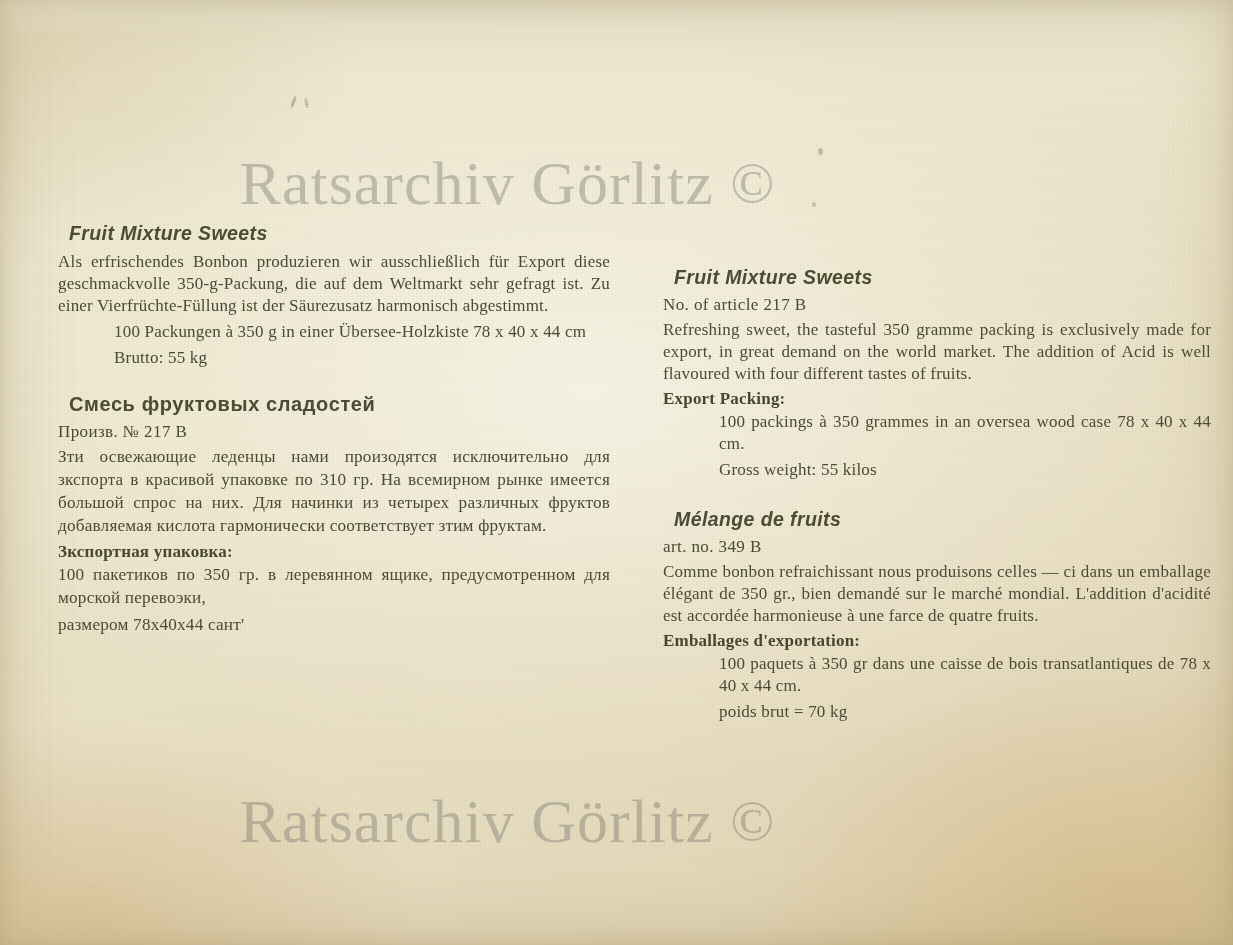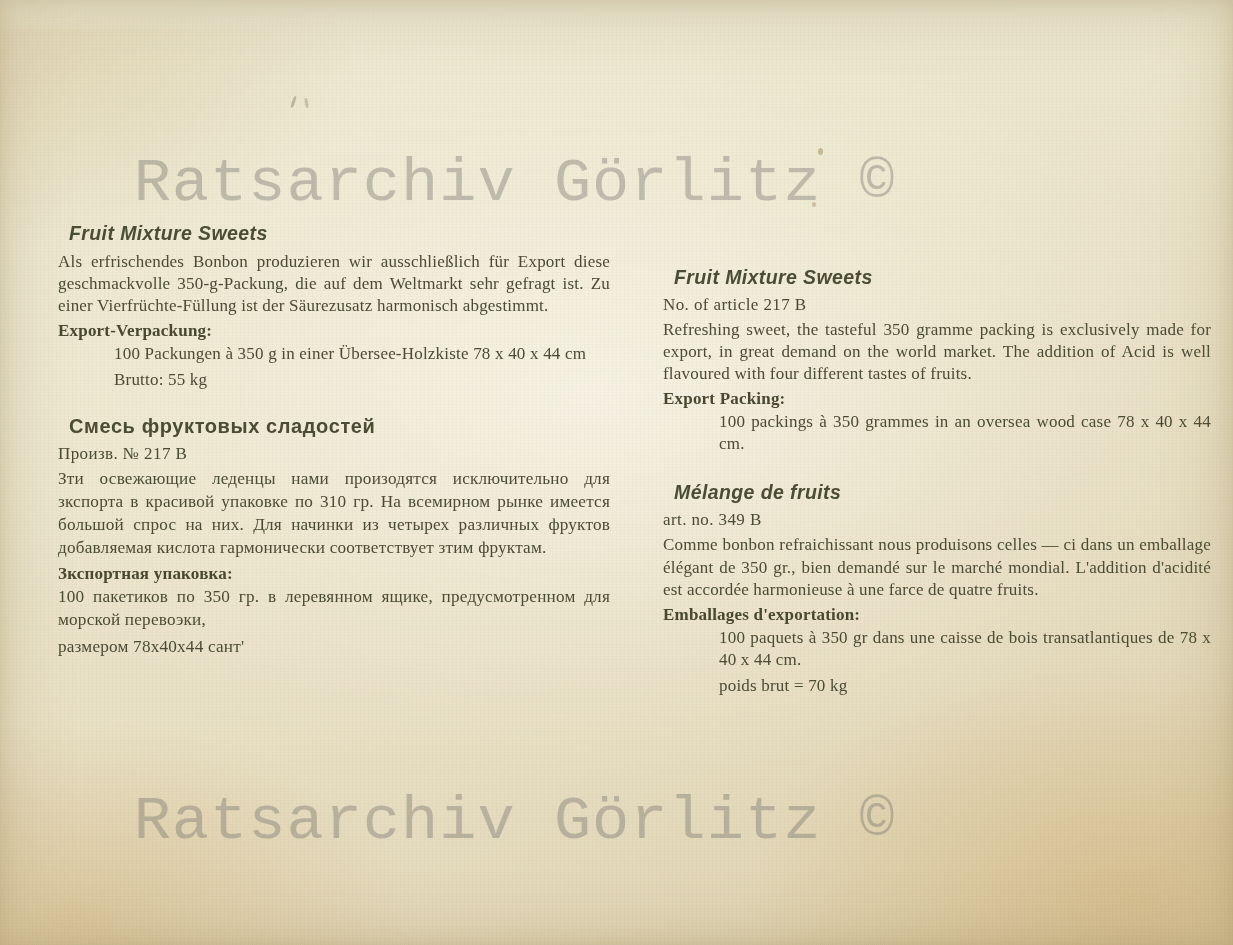--- a/index.html
+++ b/index.html
@@ -44,24 +44,24 @@
   .top-band {
     position: absolute;
     left: 0; right: 0; top: 0; height: 30px;
     background: linear-gradient(180deg, rgba(232,227,205,0.95) 0%, rgba(236,231,210,0.2) 100%);
     pointer-events: none;
   }
 
   
   .watermark {
     position: absolute;
-    left: 15px;
+    left: 8px;
     width: 999px;
     text-align: center;
-    font-family: Liberation Mono, monospace;
+    font-family: Liberation Serif, serif;
     font-size: 62px;
     font-weight: 400;
     letter-spacing: 1px;
     color: rgba(110,110,105,0.38);
     white-space: nowrap;
     pointer-events: none;
     user-select: none;
   }
   .watermark.top { top: 148px; }
   .watermark.bottom { top: 786px; }
@@ -155,21 +155,20 @@
   <div class="watermark top">
     <span>Ratsarchiv Görlitz</span>
     <span class="c">©</span>
   </div>
 
   <div class="col col-left">
 
     <div class="blk">
       <h2 class="hd">Fruit Mixture Sweets</h2>
       <p class="body">Als erfrischendes Bonbon produzieren wir ausschließ­lich für Export diese geschmackvolle 350-g-Packung, die auf dem Weltmarkt sehr gefragt ist. Zu einer Vierfrüchte-Füllung ist der Säurezusatz harmonisch abgestimmt.</p>
-      <p class="sub">Export-Verpackung:</p>
       <p class="body indent">100 Packungen à 350 g in einer Übersee-Holz­kiste  78 x 40 x 44  cm</p>
       <p class="body indent">Brutto: 55 kg</p>
     </div>
 
     <div class="blk" style="margin-top:24px;">
       <h2 class="hd hd-ru">Смесь фруктовых сладостей</h2>
       <p class="artno">Произв. № 217 В</p>
       <p class="body body-ru">Зти освежающие леденцы нами произодятся исклю­чительно для зкспорта в красивой упаковке по 310 гр. На всемирном рынке имеется большой спрос на них. Для начинки из четырех различных фруктов добавляе­мая кислота гармонически соответствует зтим фруктам.</p>
       <p class="sub">Зкспортная упаковка:</p>
       <p class="body body-ru indent-sm">100 пакетиков по 350 гр. в леревянном ящике, преду­смотренном для морской перевоэки,</p>
@@ -179,20 +178,21 @@
   </div>
 
   <div class="col col-right">
 
     <div class="blk">
       <h2 class="hd">Fruit Mixture Sweets</h2>
       <p class="artno">No. of article 217 B</p>
       <p class="body">Refreshing sweet, the tasteful 350 gramme packing is exclusively made for export, in great demand on the world market. The addition of Acid is well flavoured with four different tastes of fruits.</p>
       <p class="sub">Export Packing:</p>
       <p class="body indent">100 packings à 350 grammes in an oversea wood case  78 x 40 x 44  cm.</p>
+      <p class="body indent">Gross weight: 55 kilos</p>
     </div>
 
     <div class="blk" style="margin-top:26px;">
       <h2 class="hd">Mélange de fruits</h2>
       <p class="artno">art. no. 349 B</p>
       <p class="body">Comme bonbon refraichissant nous produisons celles — ci dans un emballage élégant de 350 gr., bien demandé sur le marché mondial. L'addition d'acidité est accordée harmonieuse à une farce de quatre fruits.</p>
       <p class="sub">Emballages  d'exportation:</p>
       <p class="body indent">100 paquets à 350 gr dans une caisse de bois transatlantiques de  78 x 40 x 44  cm.</p>
       <p class="body indent">poids brut = 70 kg</p>
     </div>

